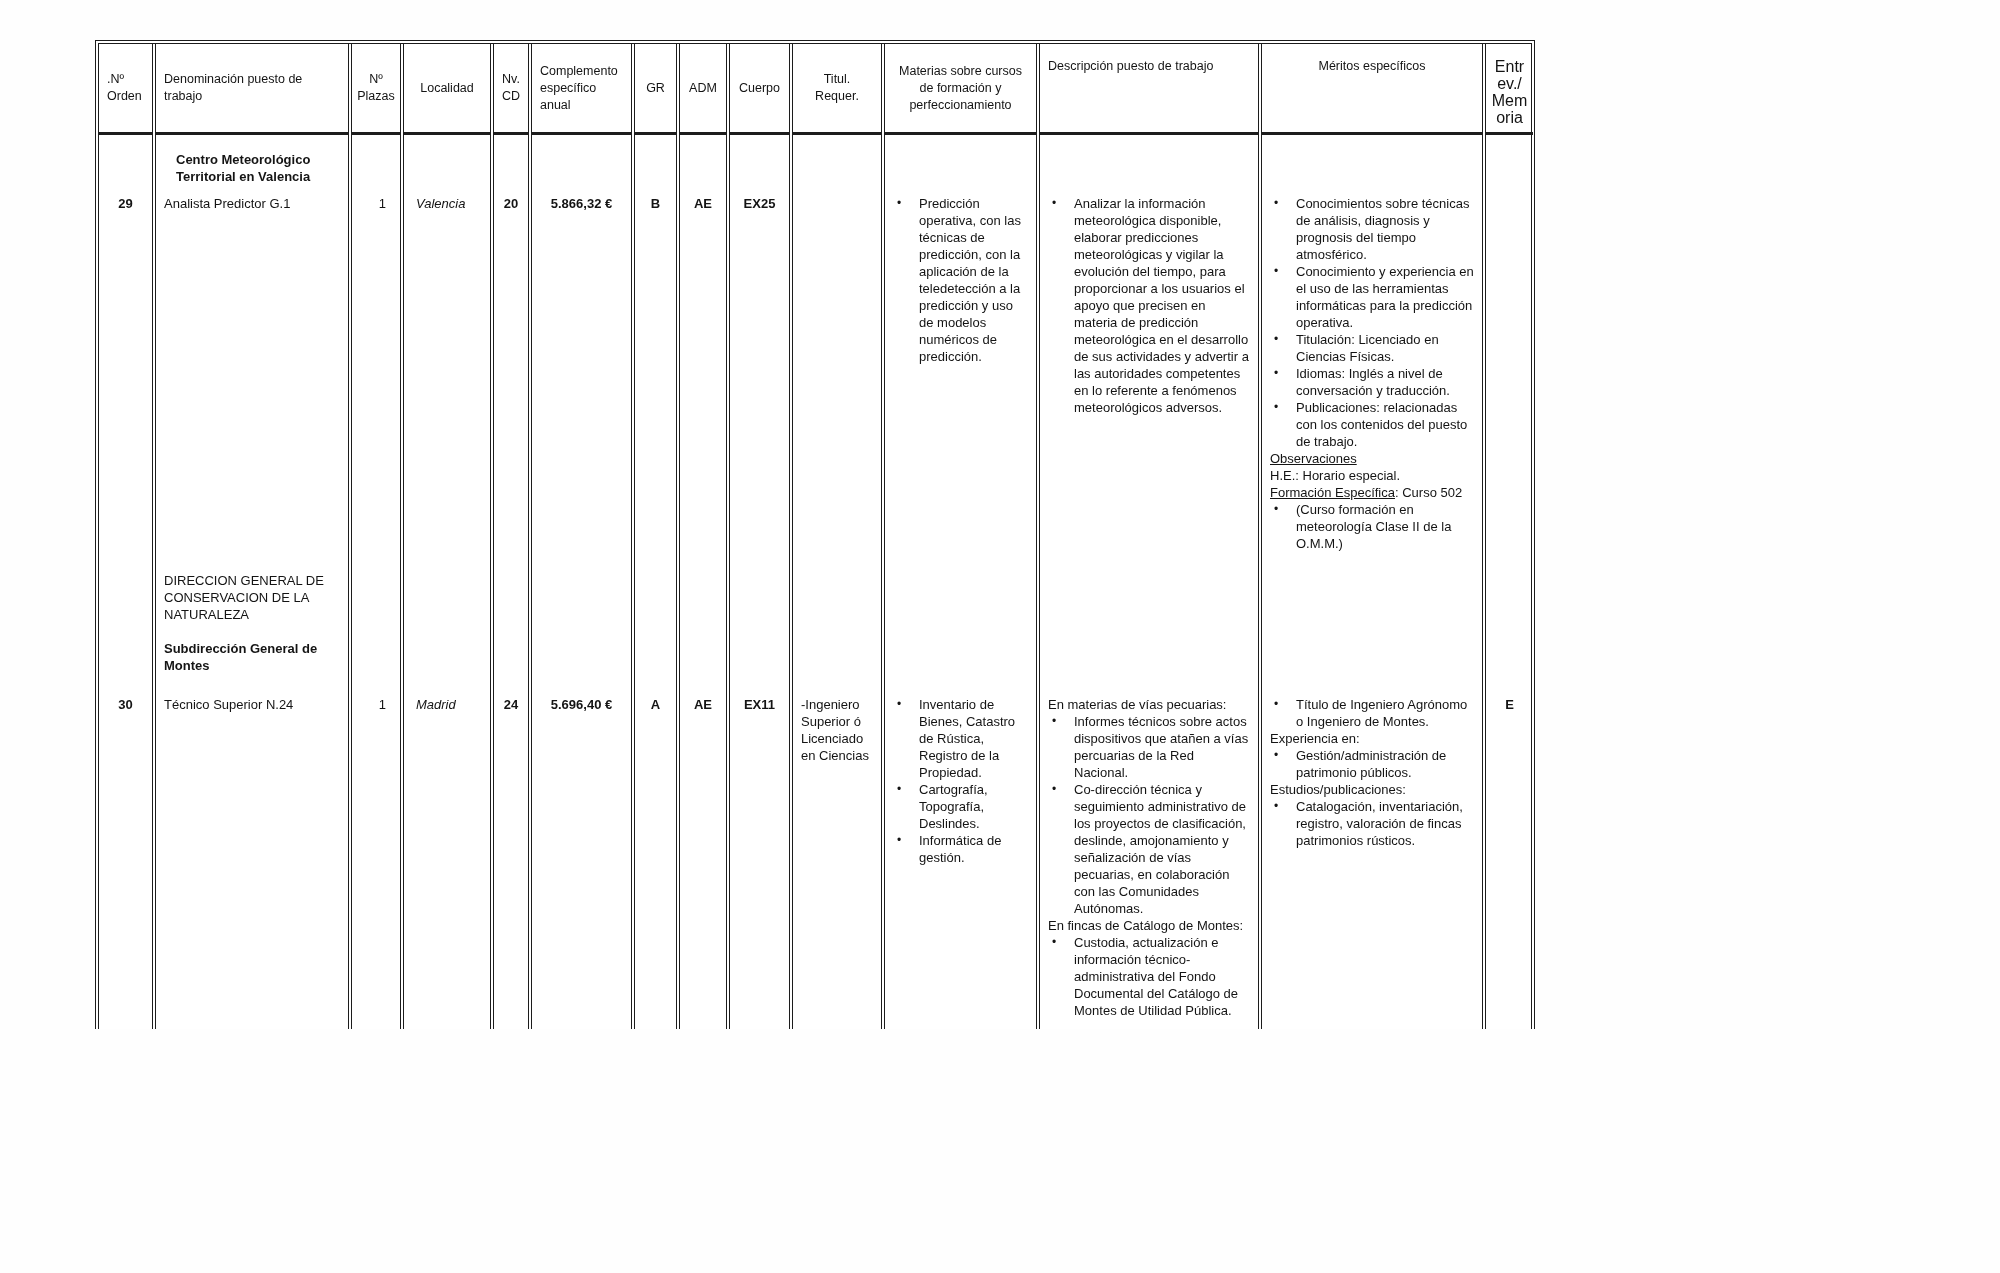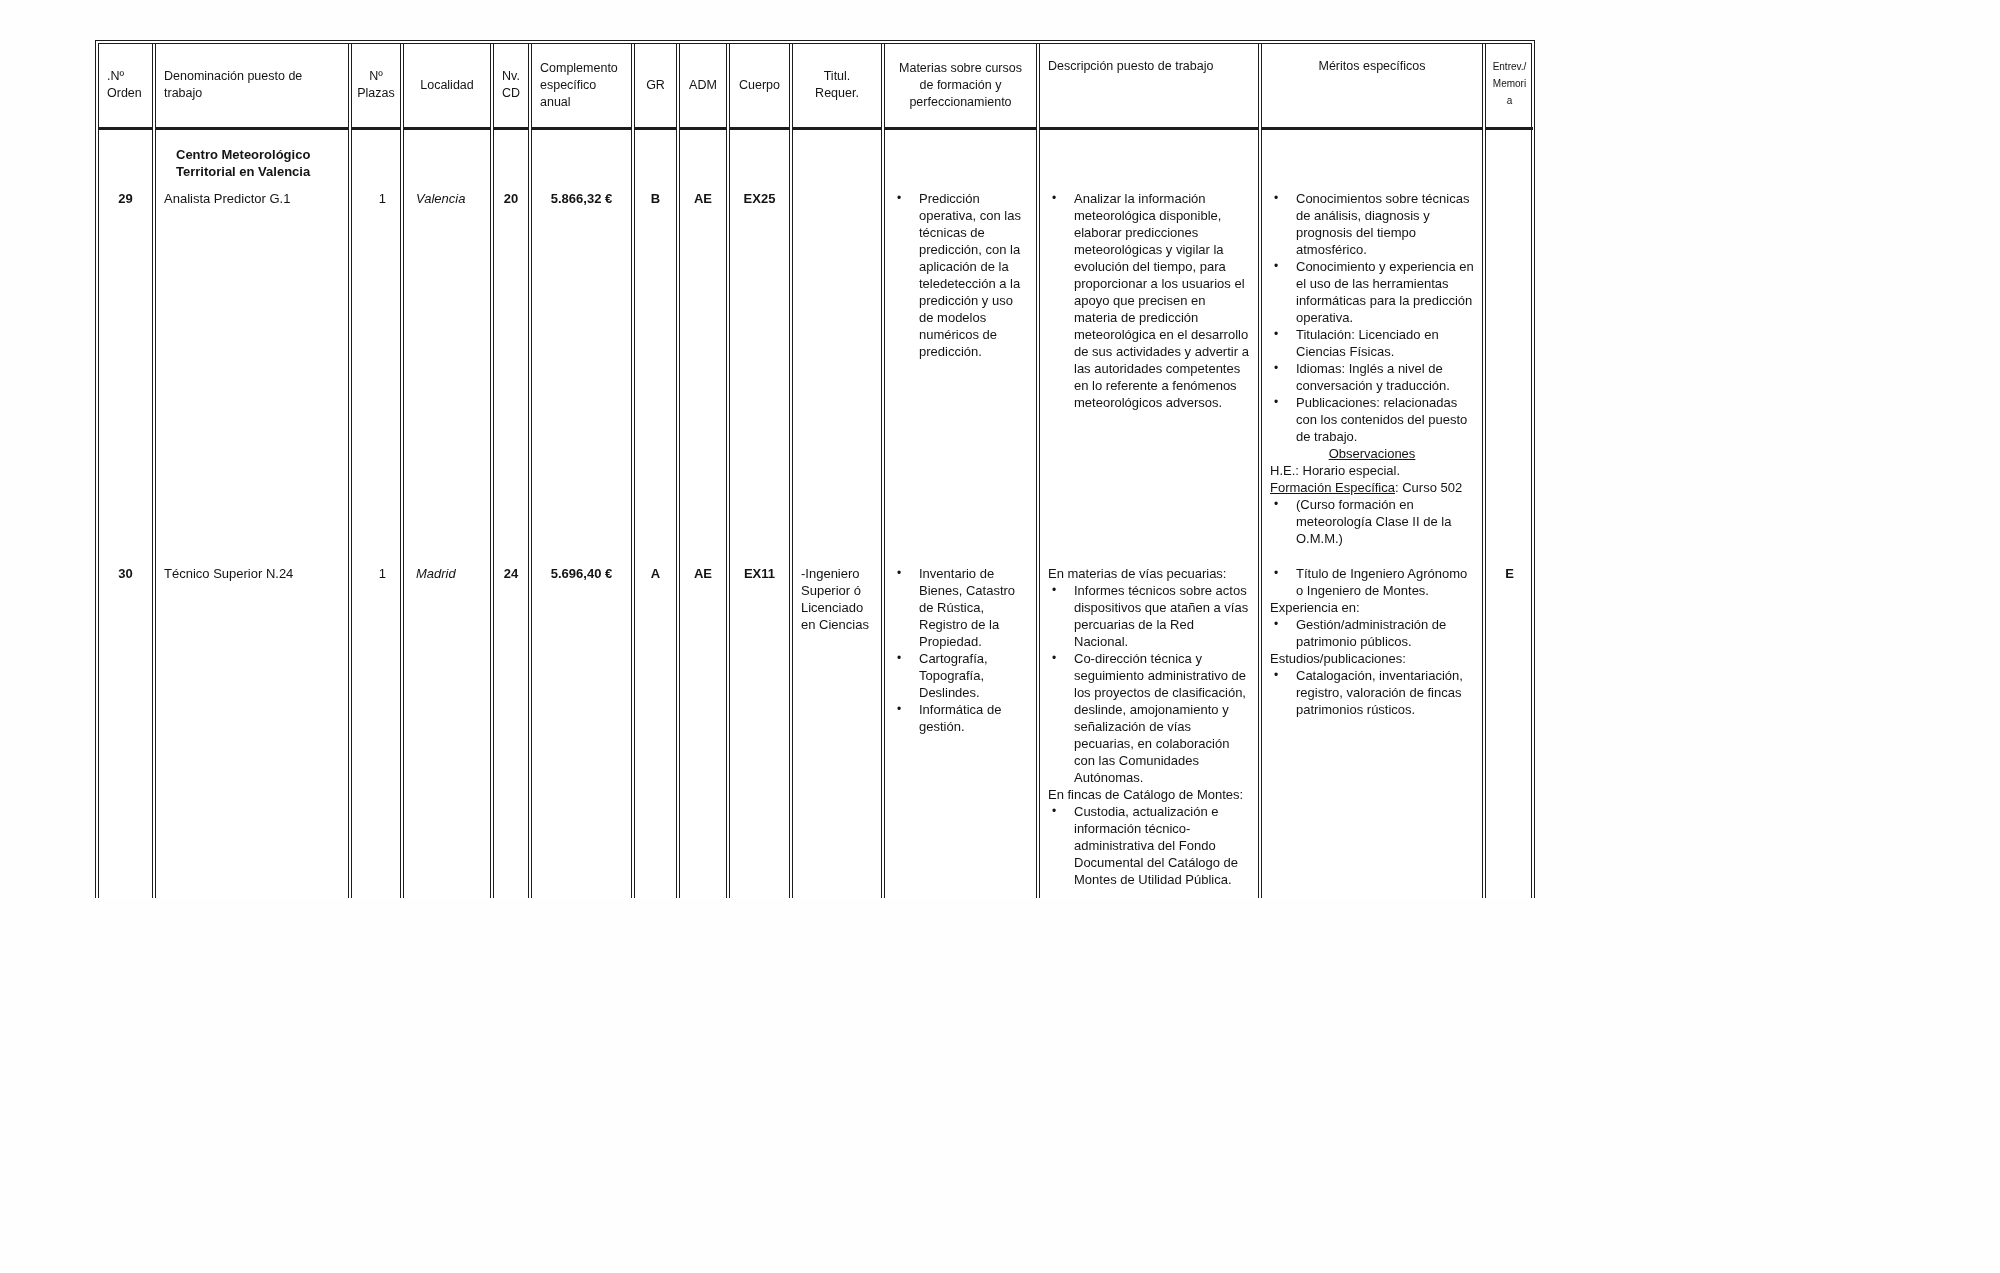--- a/index.html
+++ b/index.html
@@ -44,40 +44,40 @@
     border-bottom: 3px solid #1c1c1c;
     font-weight: normal;
     text-align: center;
     vertical-align: middle;
     white-space: pre-line;
     font-size: 12.5px;
     padding: 6px 5px;
   }
   thead th.hl { text-align: left; padding-left: 8px; }
   thead th.vt { vertical-align: top; padding-top: 14px; }
-  thead th.small { font-size: 10px; }
+  thead th.small { font-size: 16px; }
 
   td.c { text-align: center; font-weight: bold; }
   td.r { text-align: right; padding-right: 14px; }
   td.ll { padding-left: 12px; font-style: italic; }
 
   tr.group-row td { padding-top: 16px; padding-bottom: 2px; height: 52px; padding-left: 20px; }
   tr.data-row td { padding-top: 8px; padding-bottom: 10px; }
   tr.org-row td { padding-top: 10px; padding-bottom: 14px; }
 
   .bold { font-weight: bold; }
   .org-title { margin-bottom: 17px; max-width: 178px; }
   .org-sub { max-width: 178px; }
 
   
   .blk { margin: 0; }
   .blk.bullet { display: flex; align-items: flex-start; }
   .blk.bullet .dot { flex: 0 0 26px; padding-left: 4px; font-size: 12px; }
   .blk.bullet .btxt { flex: 1; }
-  .blk.underline { text-decoration: underline; text-align: center; }
+  .blk.underline { text-decoration: underline; }
   .u { text-decoration: underline; }
 </style>
 </head>
 <body>
 
 <div class="page">
   <div class="table-wrap">
     <table>
       <colgroup>
         <col style="width:55px">
@@ -191,20 +191,39 @@
               <div class="blk para">H.E.: Horario especial.</div>
               <div class="blk ulead"><span class="u">Formación Específica</span>: Curso 502</div>
               <div class="blk bullet">
                 <span class="dot">•</span>
                 <span class="btxt">(Curso formación en meteorología Clase II de la O.M.M.)</span>
               </div>
             </td>
           <td class="c"></td>
         </tr>
 
+        <tr class="org-row">
+          <td></td>
+          <td>
+            <div class="org-title">DIRECCION GENERAL DE CONSERVACION DE LA NATURALEZA</div>
+            <div class="bold org-sub">Subdirección General de Montes</div>
+          </td>
+          <td></td>
+          <td></td>
+          <td></td>
+          <td></td>
+          <td></td>
+          <td></td>
+          <td></td>
+          <td></td>
+          <td></td>
+          <td></td>
+          <td></td>
+          <td></td>
+        </tr>
 
         <tr class="data-row">
           <td class="c">30</td>
           <td>Técnico Superior N.24</td>
           <td class="r">1</td>
           <td class="ll">Madrid</td>
           <td class="c">24</td>
           <td class="c">5.696,40 €</td>
           <td class="c">A</td>
           <td class="c">AE</td>

